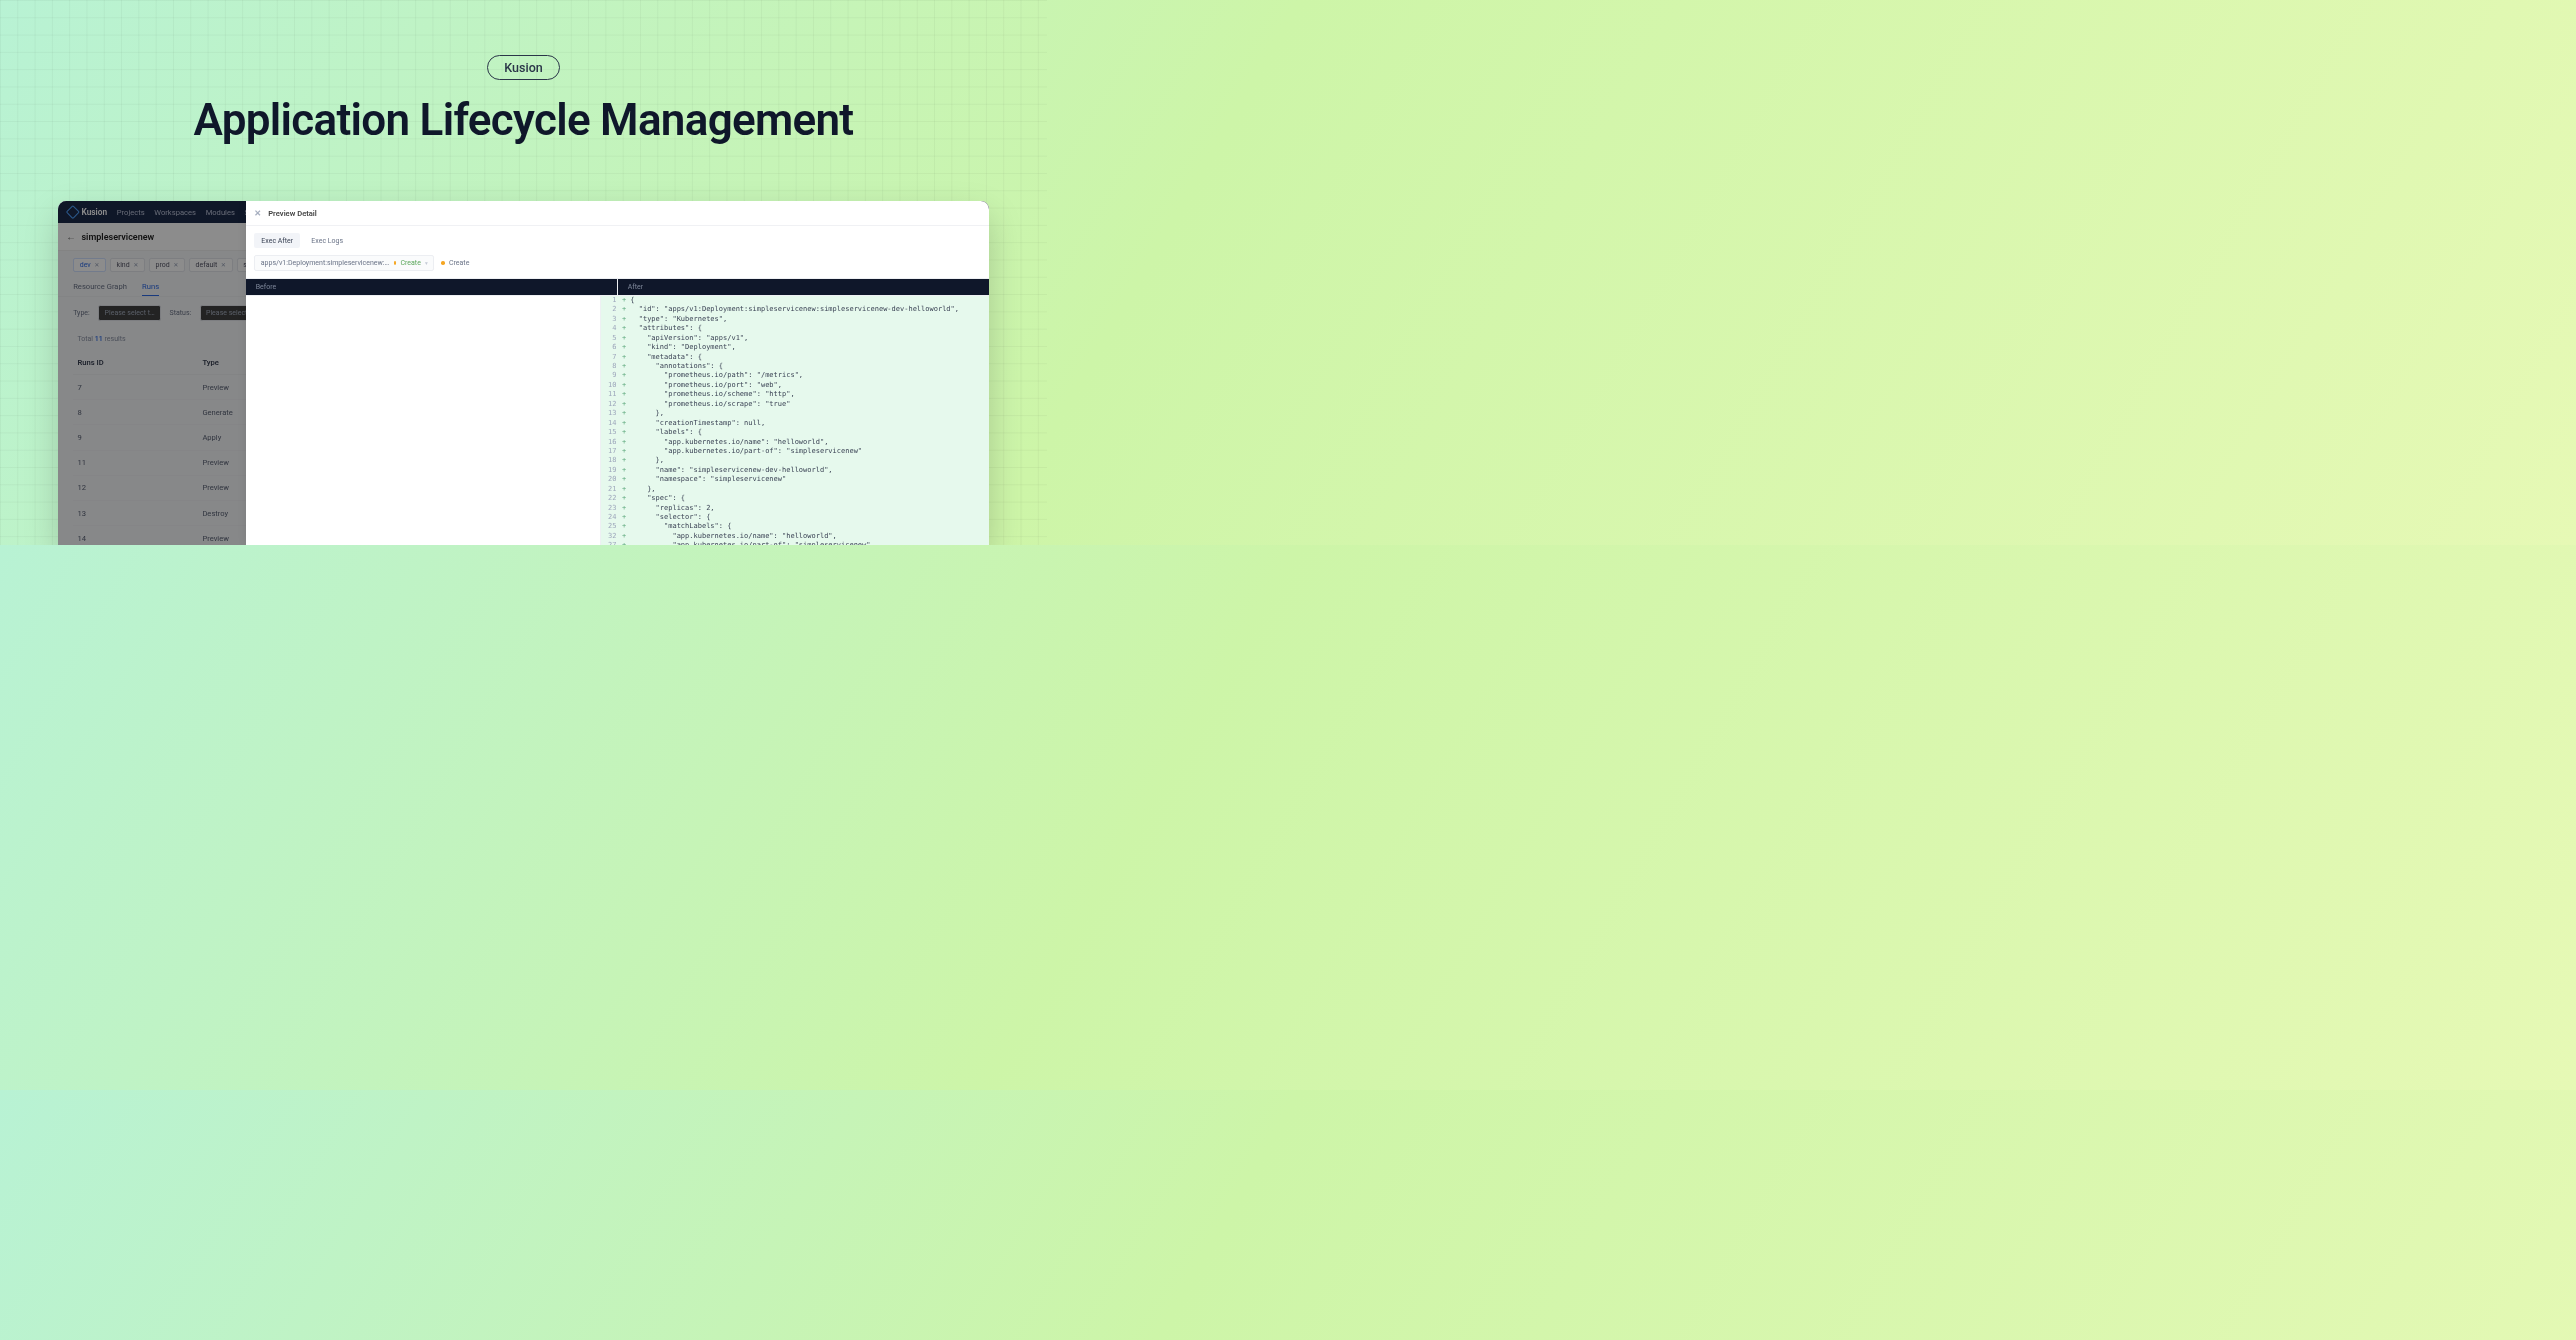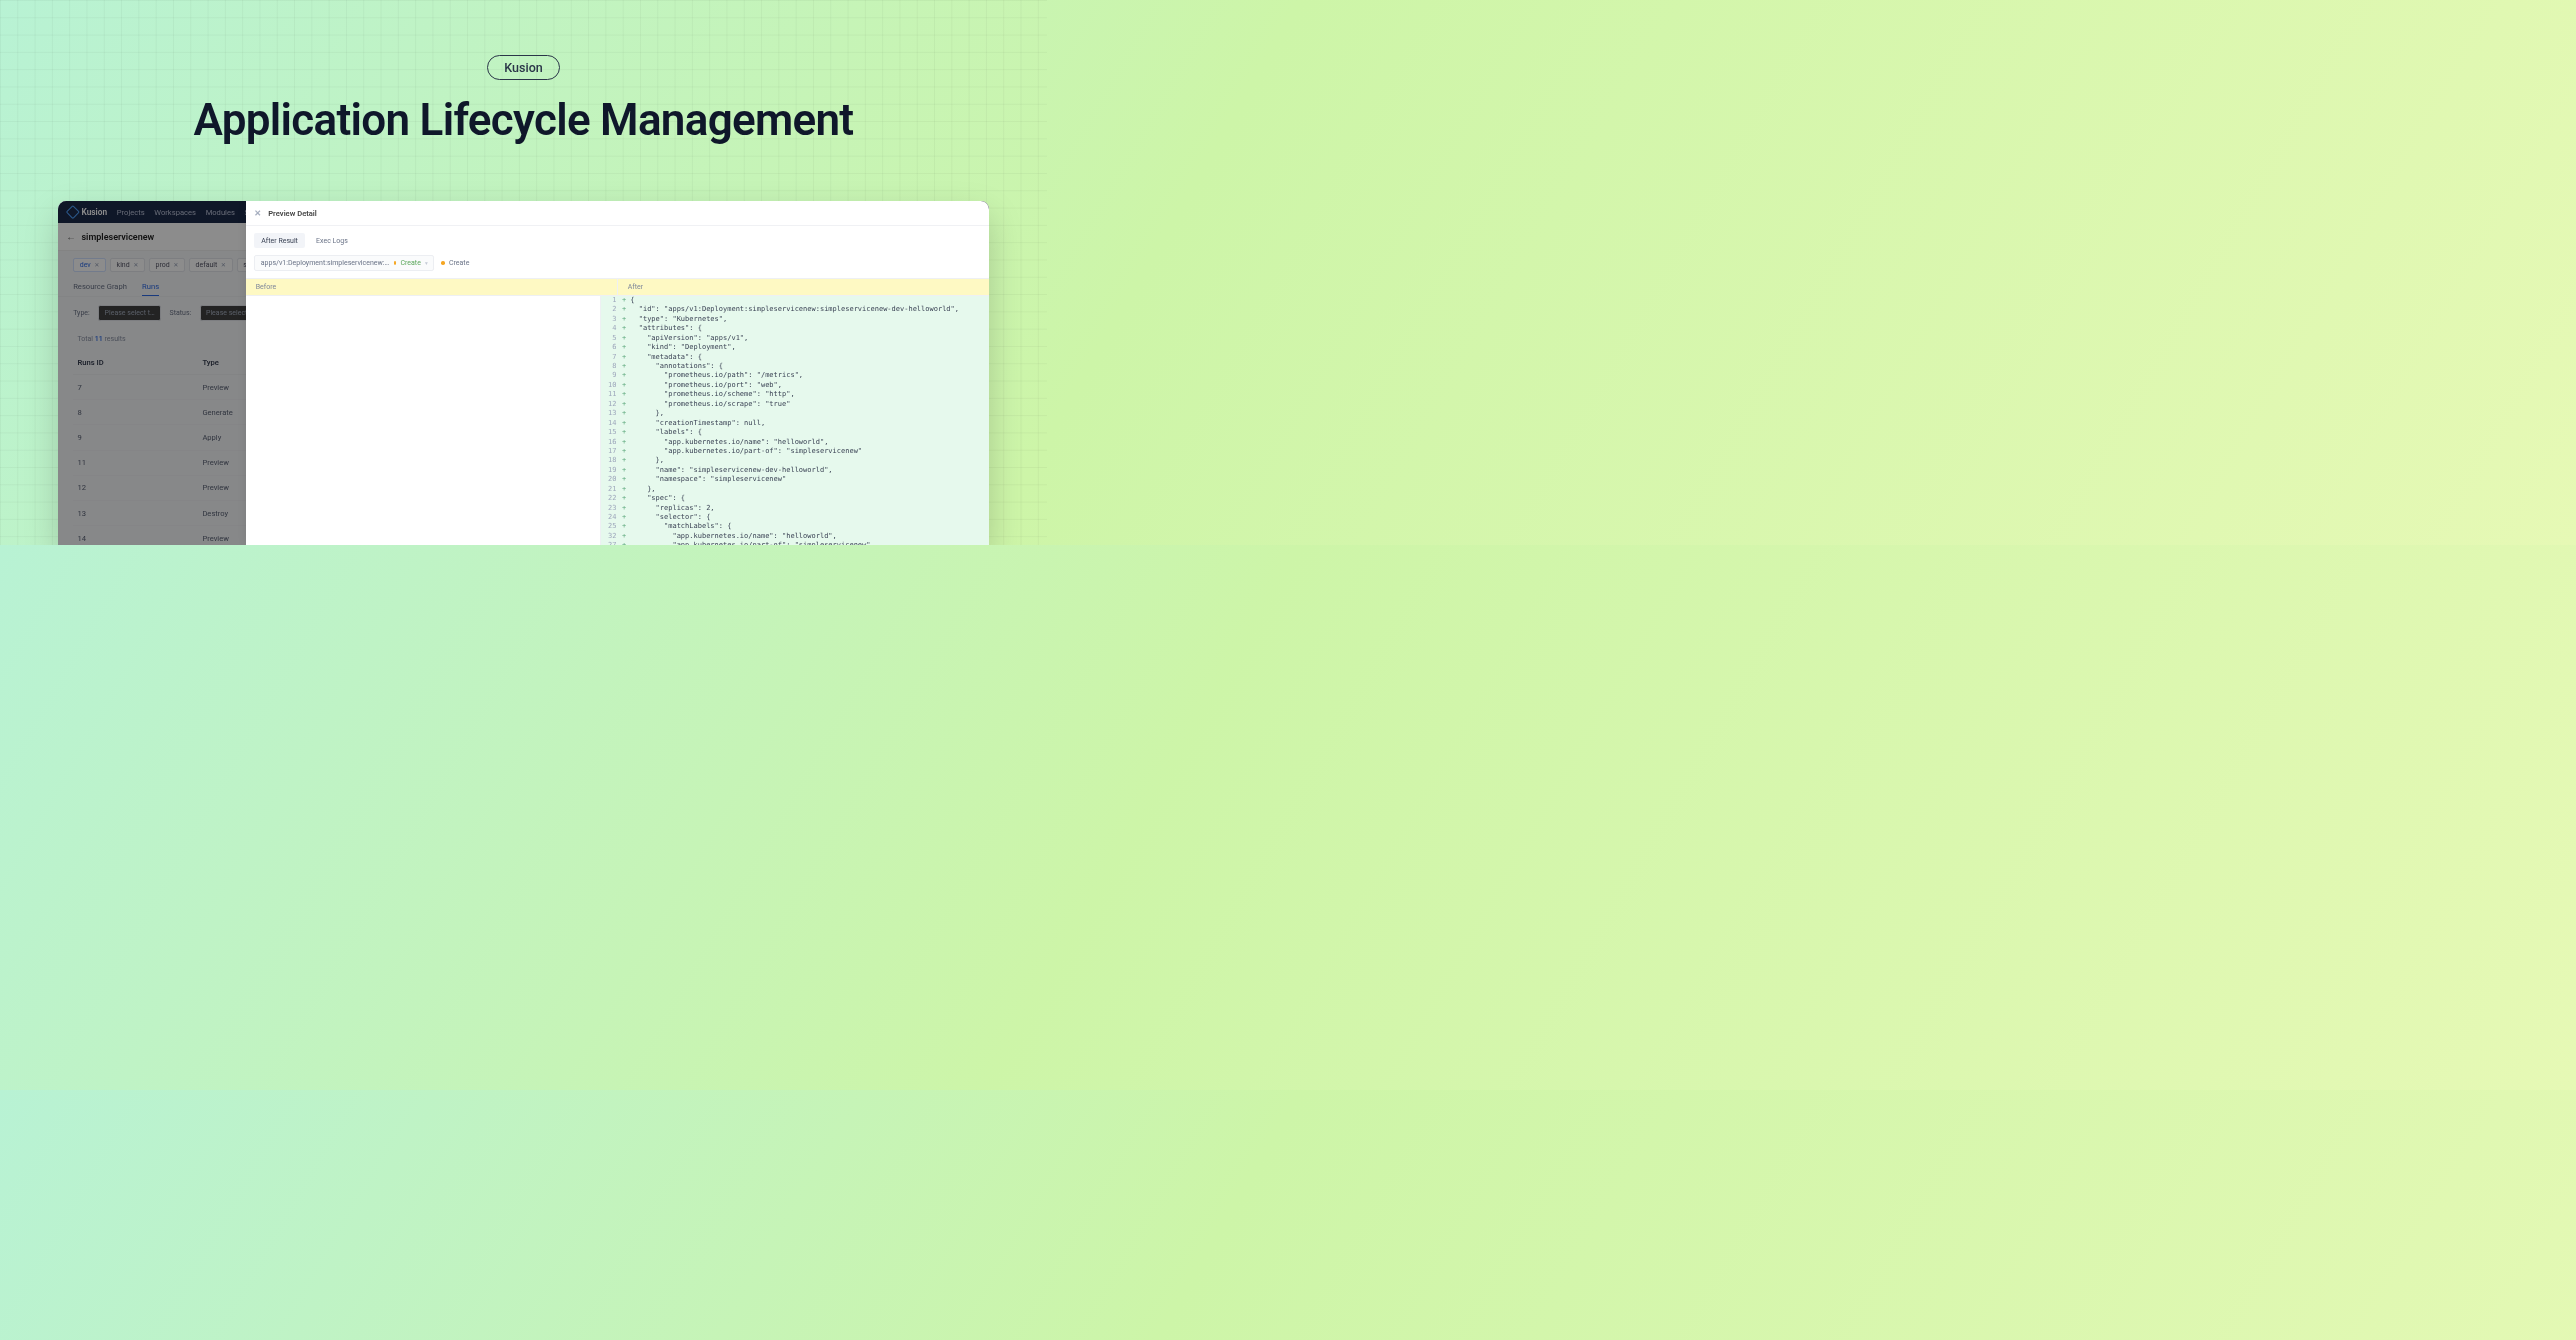--- a/index.html
+++ b/index.html
@@ -237,21 +237,21 @@
 }
 .crumb-action { color: #5aa65a; font-size: 7px; }
 .chev { color: #c5cad6; font-size: 5.5px; }
 .crumb-trail {
   font-size: 7px; color: #6a7387; display: flex; align-items: center; gap: 4.2px;
 }
 .diff-header {
   display: flex;
   border-top: 0.7px solid #eef0f3;
   border-bottom: 0.7px solid #eef0f3;
-  background: #fef9c3;
+  background: #0f172a;
 }
 .diff-col-header {
   flex: 1;
   padding: 4.2px 9.7px;
   font-size: 7px;
   color: #7e879a;
 }
 .diff-col-header:first-child { border-right: 0.7px solid #eef0f3; }
 .diff-body {
   display: flex;
@@ -406,21 +406,21 @@
   </div>
 
   <div class="app-overlay-dim"></div>
 
   <div class="modal">
     <div class="modal-header">
       <span class="modal-close">✕</span>
       <span>Preview Detail</span>
     </div>
     <div class="modal-tabs">
-      <span class="seg-tab active">After Result</span>
+      <span class="seg-tab active">Exec After</span>
       <span class="seg-tab">Exec Logs</span>
     </div>
     <div class="breadcrumb-row">
       <div class="crumb-box">
         <span style="overflow:hidden;text-overflow:ellipsis;">apps/v1:Deployment:simpleservicenew:simpleservicenew-d…</span>
         <span class="dot-orange"></span>
         <span class="crumb-action">Create</span>
         <span class="chev">▾</span>
       </div>
       <div class="crumb-trail">

